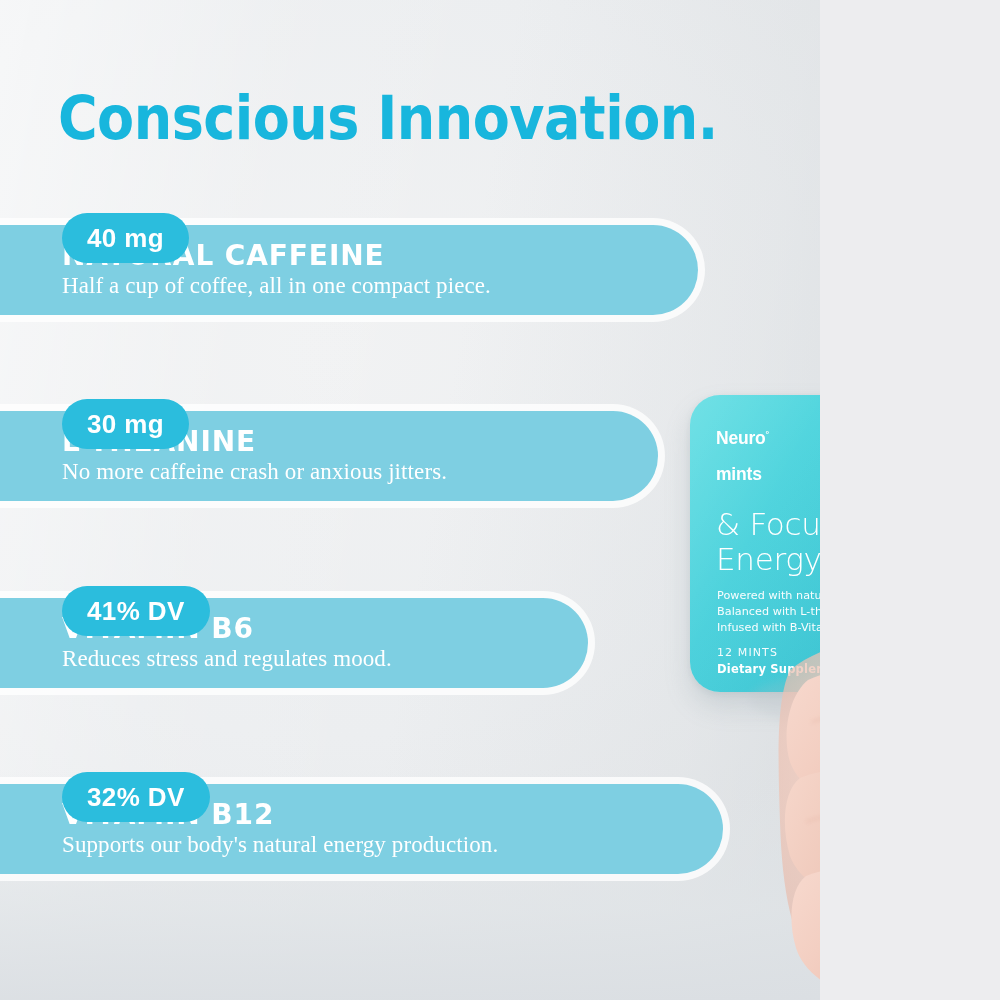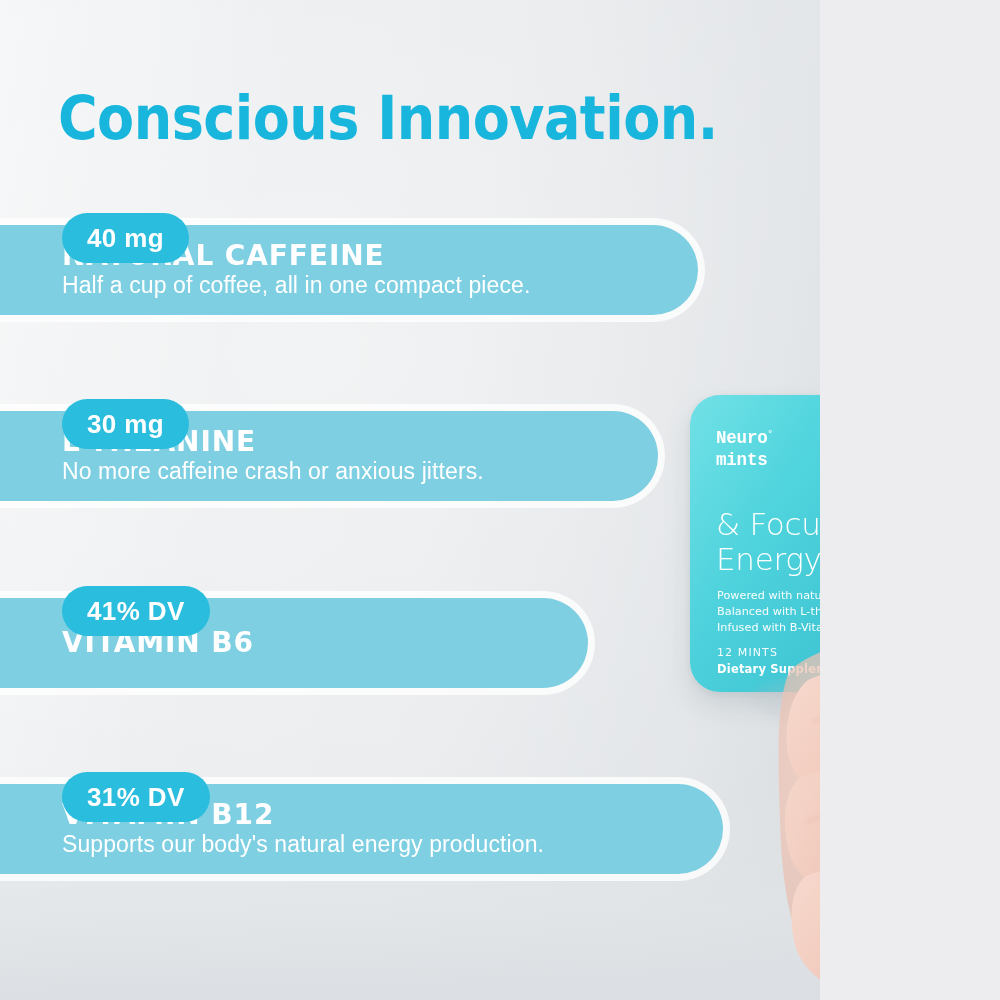--- a/index.html
+++ b/index.html
@@ -86,21 +86,21 @@
   .bar-title {
     font-family: "DejaVu Sans", sans-serif;
     font-weight: 800;
     font-size: 28px;
     letter-spacing: 0.9px;
     color: #ffffff;
     line-height: 1.05;
     white-space: nowrap;
   }
   .bar-desc {
-    font-family: Liberation Sans, sans-serif;
+    font-family: Liberation Serif, serif;
     font-weight: 400;
     font-size: 23px;
     letter-spacing: 0.1px;
     color: #ffffff;
     line-height: 1.2;
     white-space: nowrap;
     text-align: right;
   }
   .pill {
     position: absolute;
@@ -156,27 +156,27 @@
     inset: 0;
     background: linear-gradient(118deg, rgba(255,255,255,0.16) 0%, rgba(255,255,255,0.03) 35%, rgba(0,0,0,0.02) 70%, rgba(0,0,0,0.05) 100%);
     pointer-events: none;
   }
 
   #tin-logo {
     position: absolute;
     left: 26px;
     top: 34px;
     color: #ffffff;
-    font-family: Liberation Mono, monospace;
+    font-family: Liberation Sans, sans-serif;
     font-weight: 700;
     font-size: 17.5px;
     line-height: 1.05;
     letter-spacing: -0.2px;
   }
-  #tin-logo .logo-line2 { display: block; margin-top: 4px; }
+  #tin-logo .logo-line2 { display: block; margin-top: 18px; }
   #tin-logo sup { font-size: 9px; vertical-align: super; }
 
   #sunburst {
     position: absolute;
     right: 22px;
     top: 30px;
     width: 26px;
     height: 26px;
   }
 
@@ -253,32 +253,33 @@
       <div class="bar-title">L-THEANINE</div>
       <div class="bar-desc">No more caffeine crash or anxious jitters.</div>
     </div>
   </div>
   <div class="pill" style="top:399px;">30 mg</div>
 
   <div class="bar-row" style="top:598px; height:90px; width:590px;">
     <div class="bar" style="width:628px;"></div>
     <div class="bar-text">
       <div class="bar-title">VITAMIN B6</div>
+      <div class="bar-desc">Reduces stress and regulates mood.</div>
     </div>
   </div>
   <div class="pill" style="top:586px;">41% DV</div>
 
   <div class="bar-row" style="top:784px; height:90px; width:725px;">
     <div class="bar" style="width:763px;"></div>
     <div class="bar-text">
       <div class="bar-title">VITAMIN B12</div>
       <div class="bar-desc">Supports our body's natural energy production.</div>
     </div>
   </div>
-  <div class="pill" style="top:772px;">31% DV</div>
+  <div class="pill" style="top:772px;">32% DV</div>
 
   <div id="product-area">
 
     <div id="tin">
       <div id="tin-gloss"></div>
 
       <div id="tin-logo">
         <span>Neuro</span><sup>°</sup>
         <span class="logo-line2">mints</span>
       </div>

